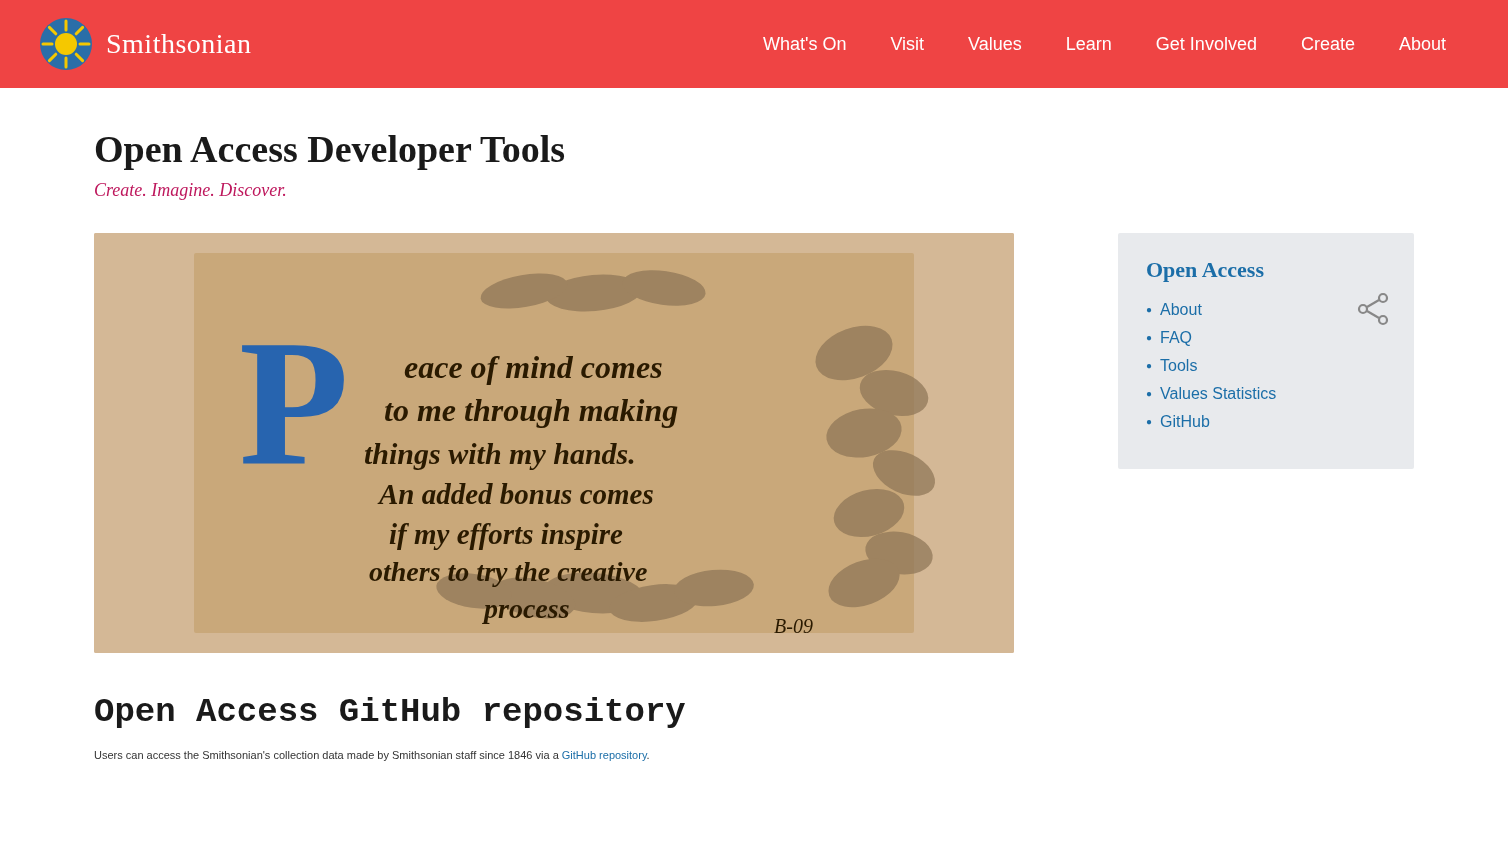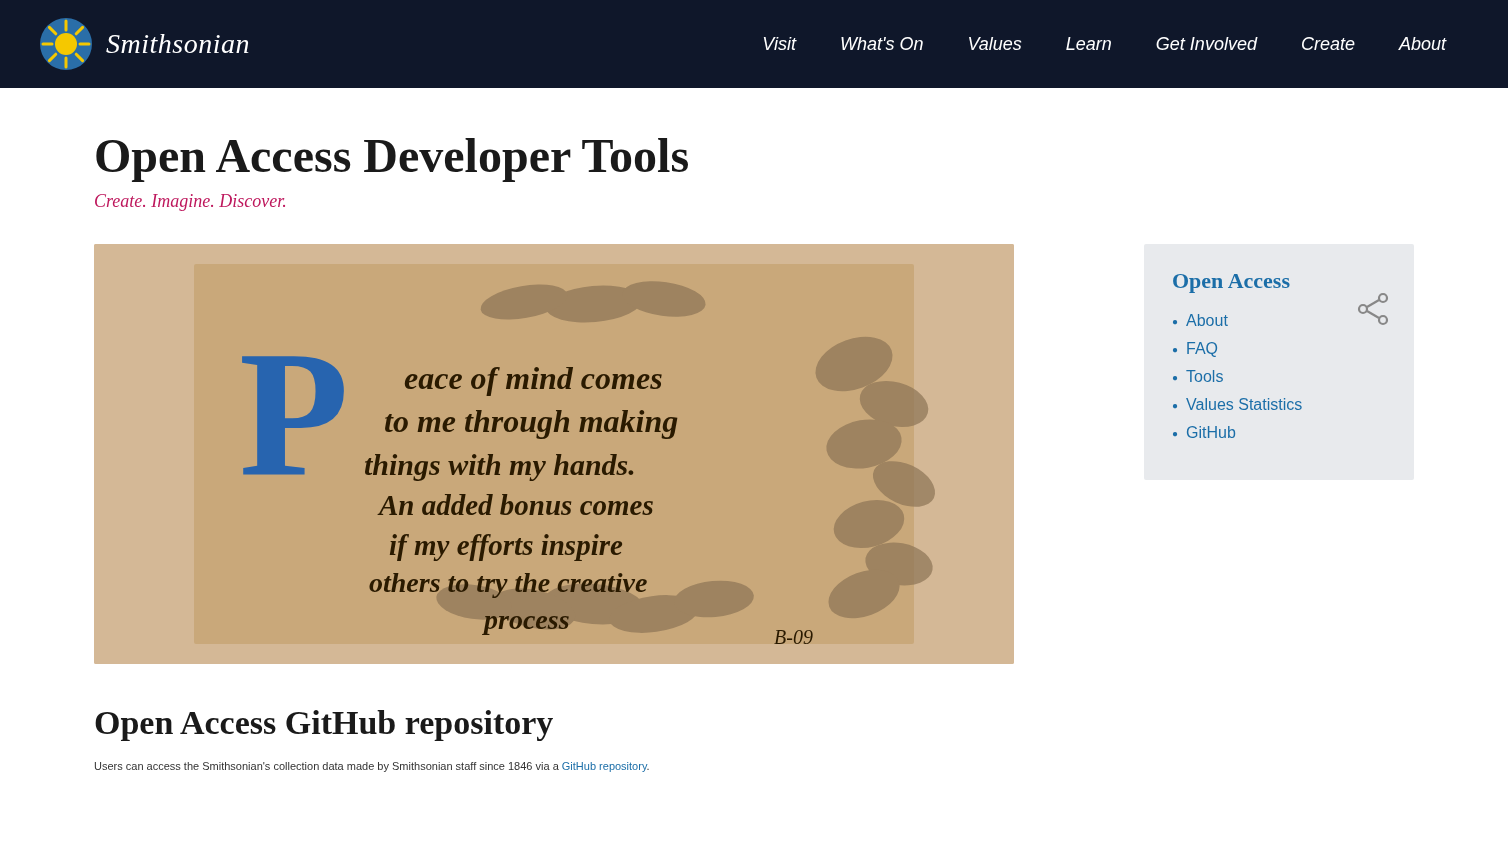--- a/index.html
+++ b/index.html
@@ -1,25 +1,24 @@
 <!DOCTYPE html>
 <html><head>
   <meta charset="utf-8">
   <style>
     * { margin: 0; padding: 0; box-sizing: border-box; }
     body { font-family: 'Georgia', serif; background: #fff; color: #222; }
 
     
     header {
-      background: #0f172a;
+      background: #ef4444;
       height: 88px;
       display: flex;
       align-items: center;
       padding: 0 40px;
-      font-style: italic;
     }
     .logo-area {
       display: flex;
       align-items: center;
       gap: 14px;
       text-decoration: none;
     }
     .logo-sun {
       width: 52px;
       height: 52px;
@@ -51,21 +50,21 @@
     }
 
     
     .main-wrapper {
       max-width: 1400px;
       margin: 0 auto;
       padding: 40px 40px 60px 40px;
     }
 
     .page-title {
-      font-size: 48px;
+      font-size: 38px;
       font-weight: 700;
       color: #1a1a1a;
       font-family: 'Georgia', serif;
       margin-bottom: 8px;
       line-height: 1.15;
     }
     .page-subtitle {
       font-size: 18px;
       color: #be185d;
       font-style: italic;
@@ -106,21 +105,21 @@
     }
 
     
     .hero-image svg {
       width: 100%;
       height: 100%;
     }
 
     
     .sidebar {
-      width: 270px;
+      width: 296px;
       flex-shrink: 0;
     }
     .sidebar-box {
       background: #e8eaed;
       padding: 24px 28px 28px 28px;
       border-radius: 2px;
     }
     .sidebar-title {
       font-size: 22px;
       font-weight: 700;
@@ -149,21 +148,21 @@
       text-decoration: none;
       font-size: 16px;
       font-family: 'Arial', sans-serif;
     }
 
     
     .section-title {
       font-size: 34px;
       font-weight: 700;
       color: #1a1a1a;
-      font-family: Liberation Serif, serif;
+      font-family: Liberation Mono, monospace;
       margin-bottom: 16px;
     }
     .section-text {
       font-size: 11px;
       color: #333;
       font-family: 'Arial', sans-serif;
       line-height: 1.6;
     }
     .section-text a {
       color: #1b6ea8;
@@ -194,22 +193,22 @@
       <line x1="3" y1="26" x2="12" y2="26" stroke="#f5c800" stroke-width="3" stroke-linecap="round"></line>
       <line x1="40" y1="26" x2="49" y2="26" stroke="#f5c800" stroke-width="3" stroke-linecap="round"></line>
       <line x1="9.4" y1="9.4" x2="15.8" y2="15.8" stroke="#f5c800" stroke-width="3" stroke-linecap="round"></line>
       <line x1="36.2" y1="36.2" x2="42.6" y2="42.6" stroke="#f5c800" stroke-width="3" stroke-linecap="round"></line>
       <line x1="42.6" y1="9.4" x2="36.2" y2="15.8" stroke="#f5c800" stroke-width="3" stroke-linecap="round"></line>
       <line x1="15.8" y1="36.2" x2="9.4" y2="42.6" stroke="#f5c800" stroke-width="3" stroke-linecap="round"></line>
     </svg>
     <span class="logo-text">Smithsonian</span>
   </a>
   <nav>
+    <a href="#">What's On</a>
     <a href="#">Visit</a>
-    <a href="#">What's On</a>
     <a href="#">Values</a>
     <a href="#">Learn</a>
     <a href="#">Get Involved</a>
     <a href="#">Create</a>
     <a href="#">About</a>
   </nav>
 </header>
 
 <div class="main-wrapper" style="position:relative;">
 

